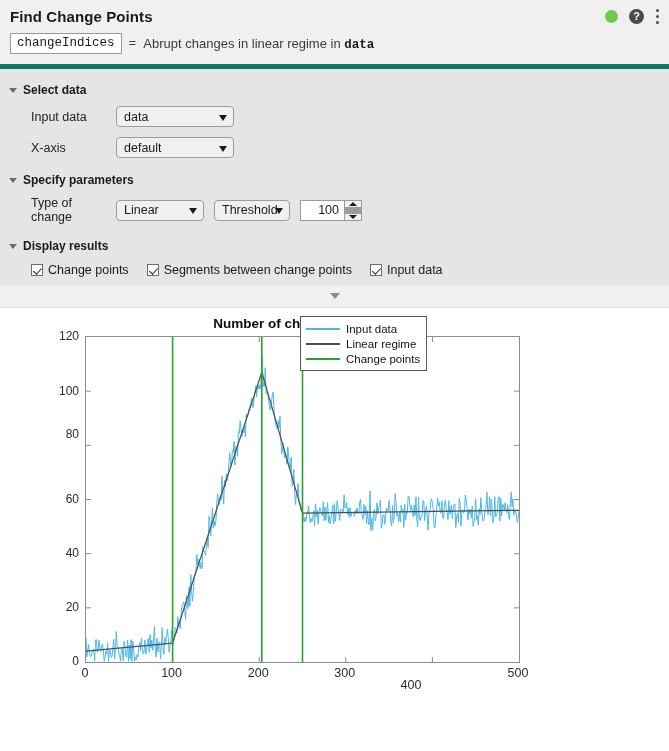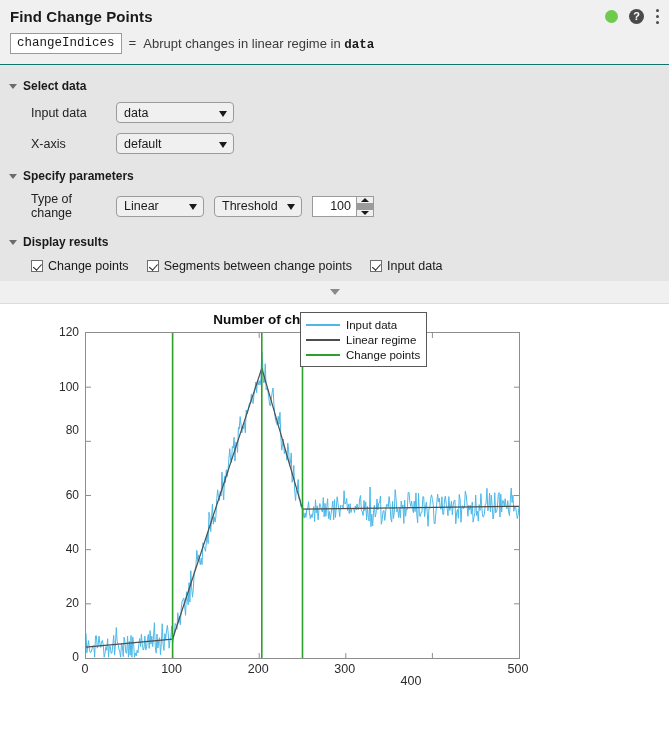--- a/index.html
+++ b/index.html
@@ -8,21 +8,21 @@
     background: #ffffff;
     font-family: "Liberation Sans", sans-serif;
     overflow: hidden;
   }
   #root { position: relative; width: 669px; height: 751px; }
 
   
   .task-header {
     position: relative;
     background: #f0f0f0;
-    border-bottom: 1px solid #0f766e;
+    border-bottom: 5px solid #0f766e;
     padding: 8px 10px 10px 10px;
   }
   .task-title {
     font-size: 15px;
     font-weight: bold;
     color: #1a1a1a;
     letter-spacing: 0.1px;
   }
   .header-icons {
     position: absolute;
@@ -106,21 +106,21 @@
     position: absolute; right: 6px; top: 50%;
     margin-top: -2px;
     width: 0; height: 0;
     border-left: 4.5px solid transparent;
     border-right: 4.5px solid transparent;
     border-top: 6px solid #1a1a1a;
   }
   .dd-input { width: 118px; }
   .dd-xaxis { width: 118px; }
   .dd-type { width: 88px; }
-  .dd-method { width: 88px; margin-left: 10px; }
+  .dd-method { width: 76px; margin-left: 10px; }
 
   .spinner {
     display: flex; align-items: stretch;
     margin-left: 10px;
     height: 21px;
     border: 1px solid #9b9b9b;
     background: #ffffff;
     box-sizing: border-box;
   }
   .spinner .val {

